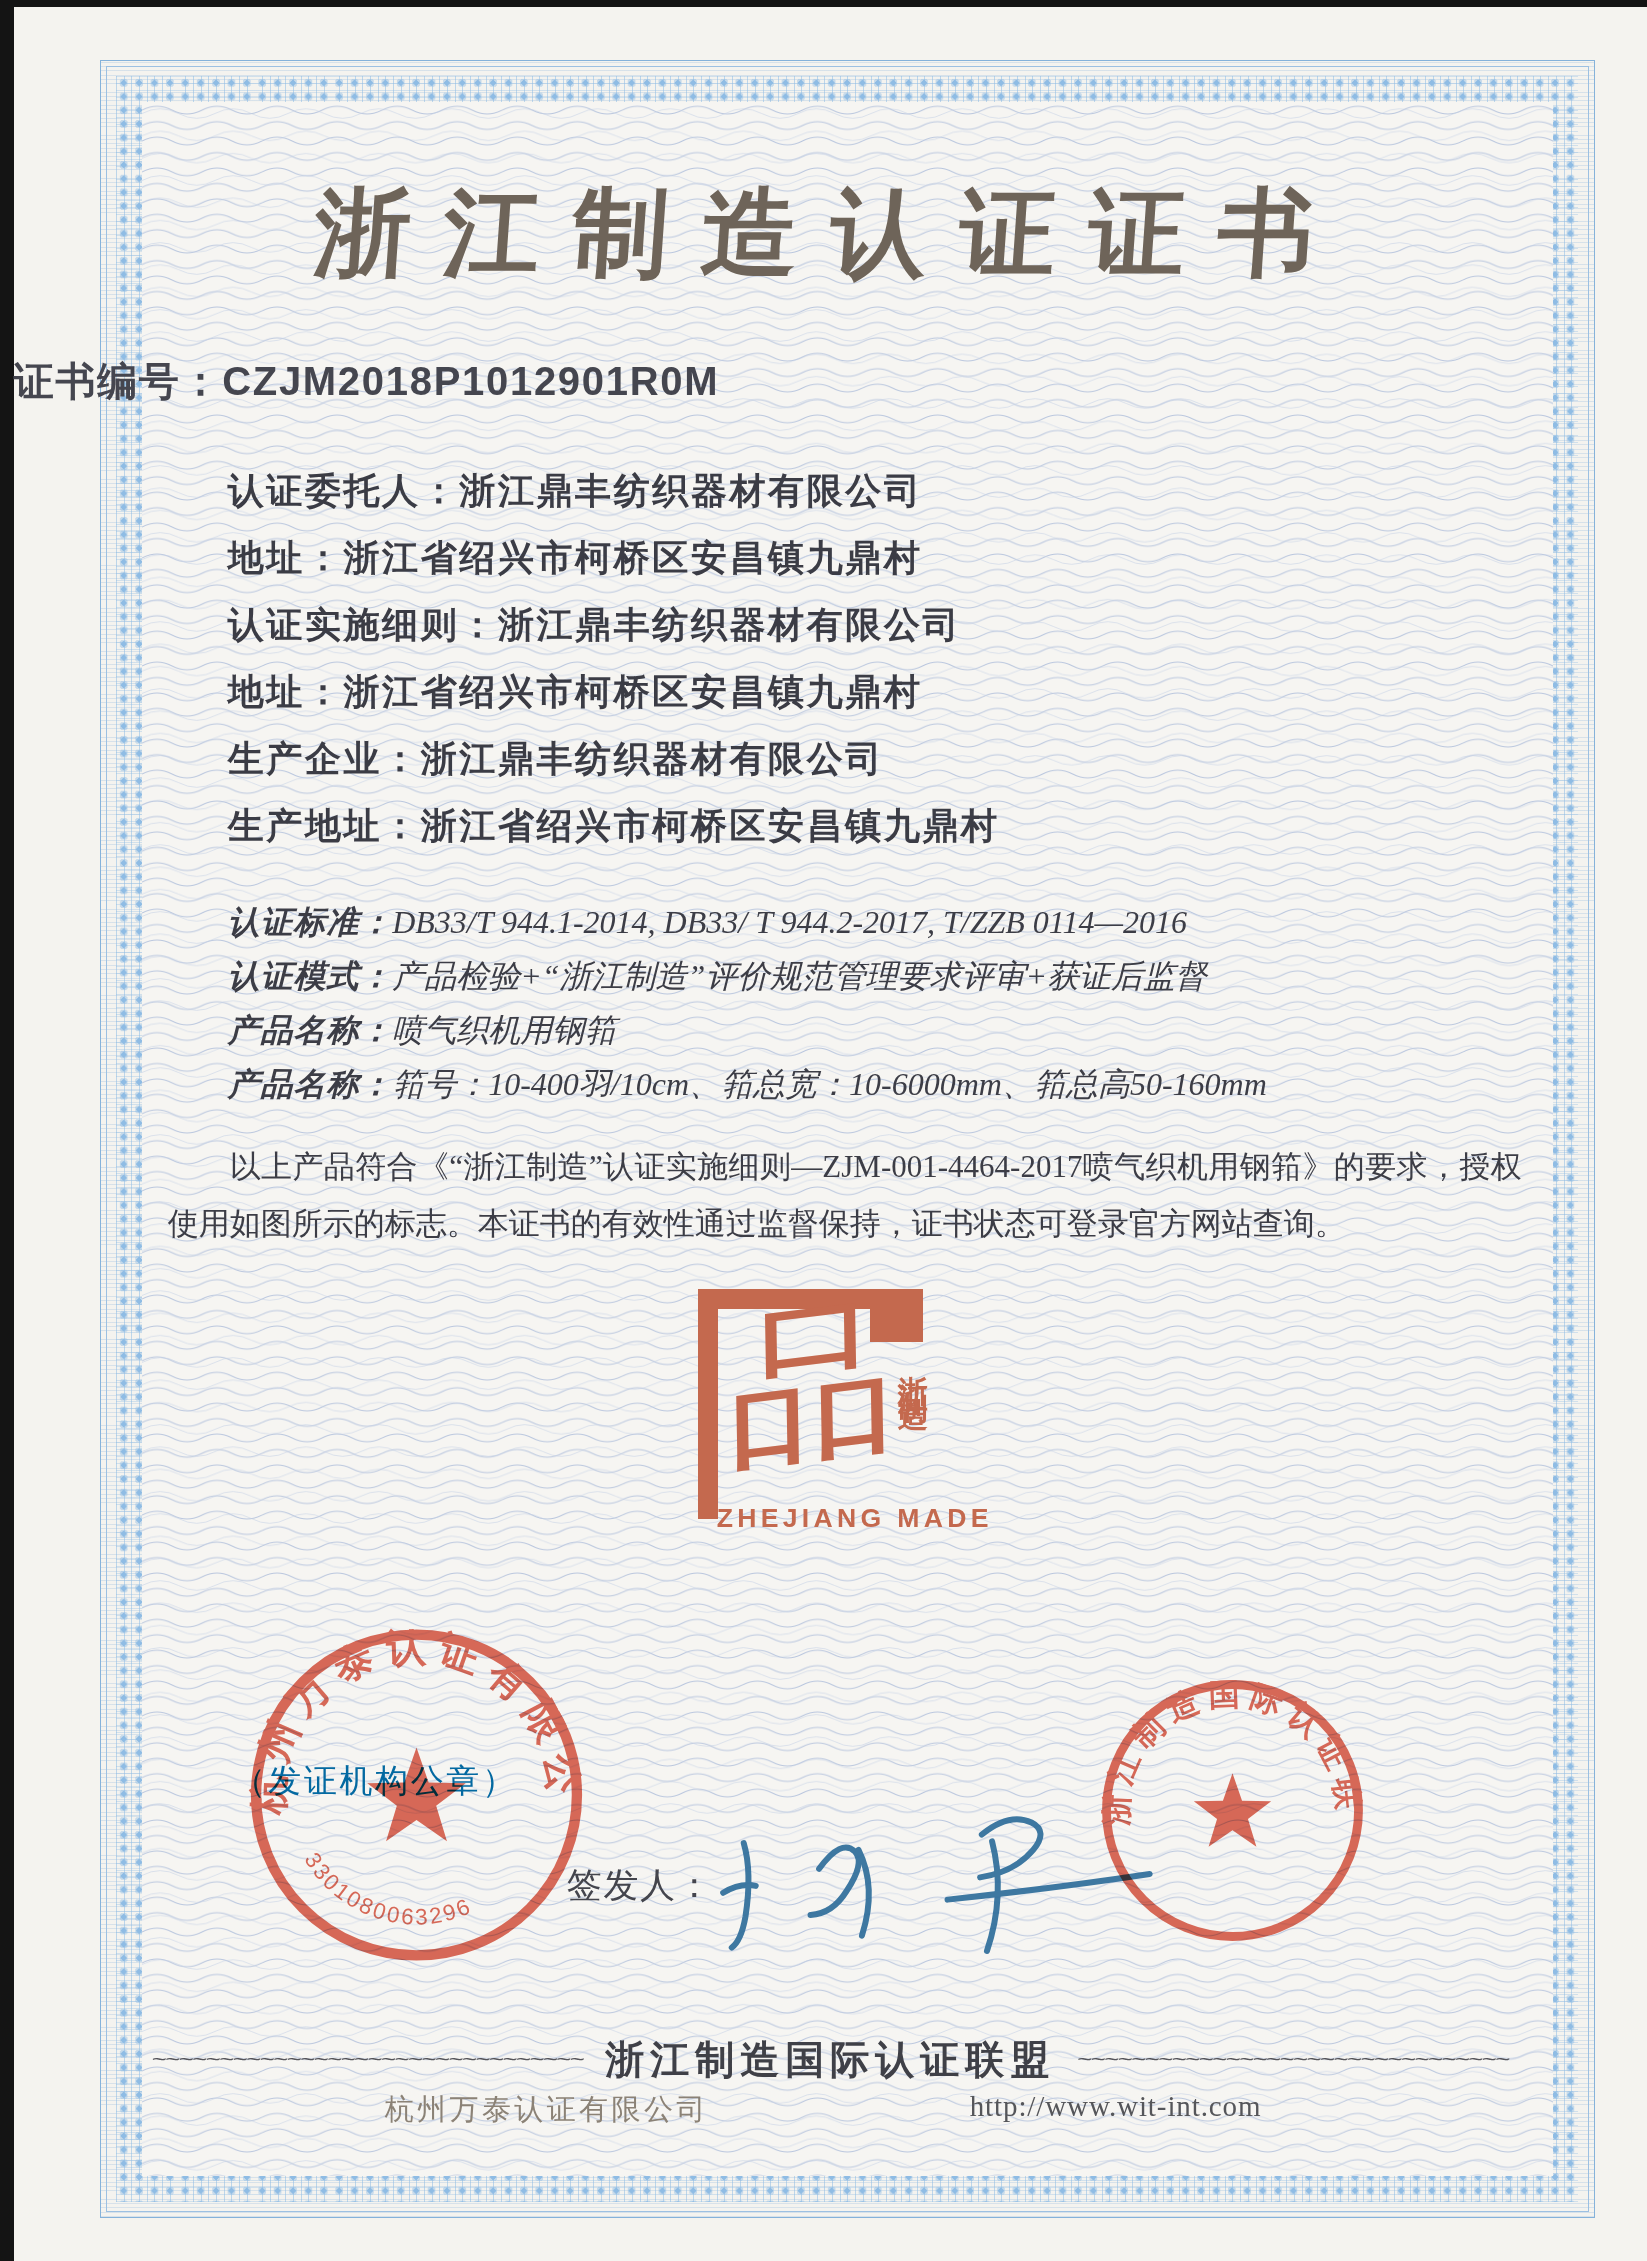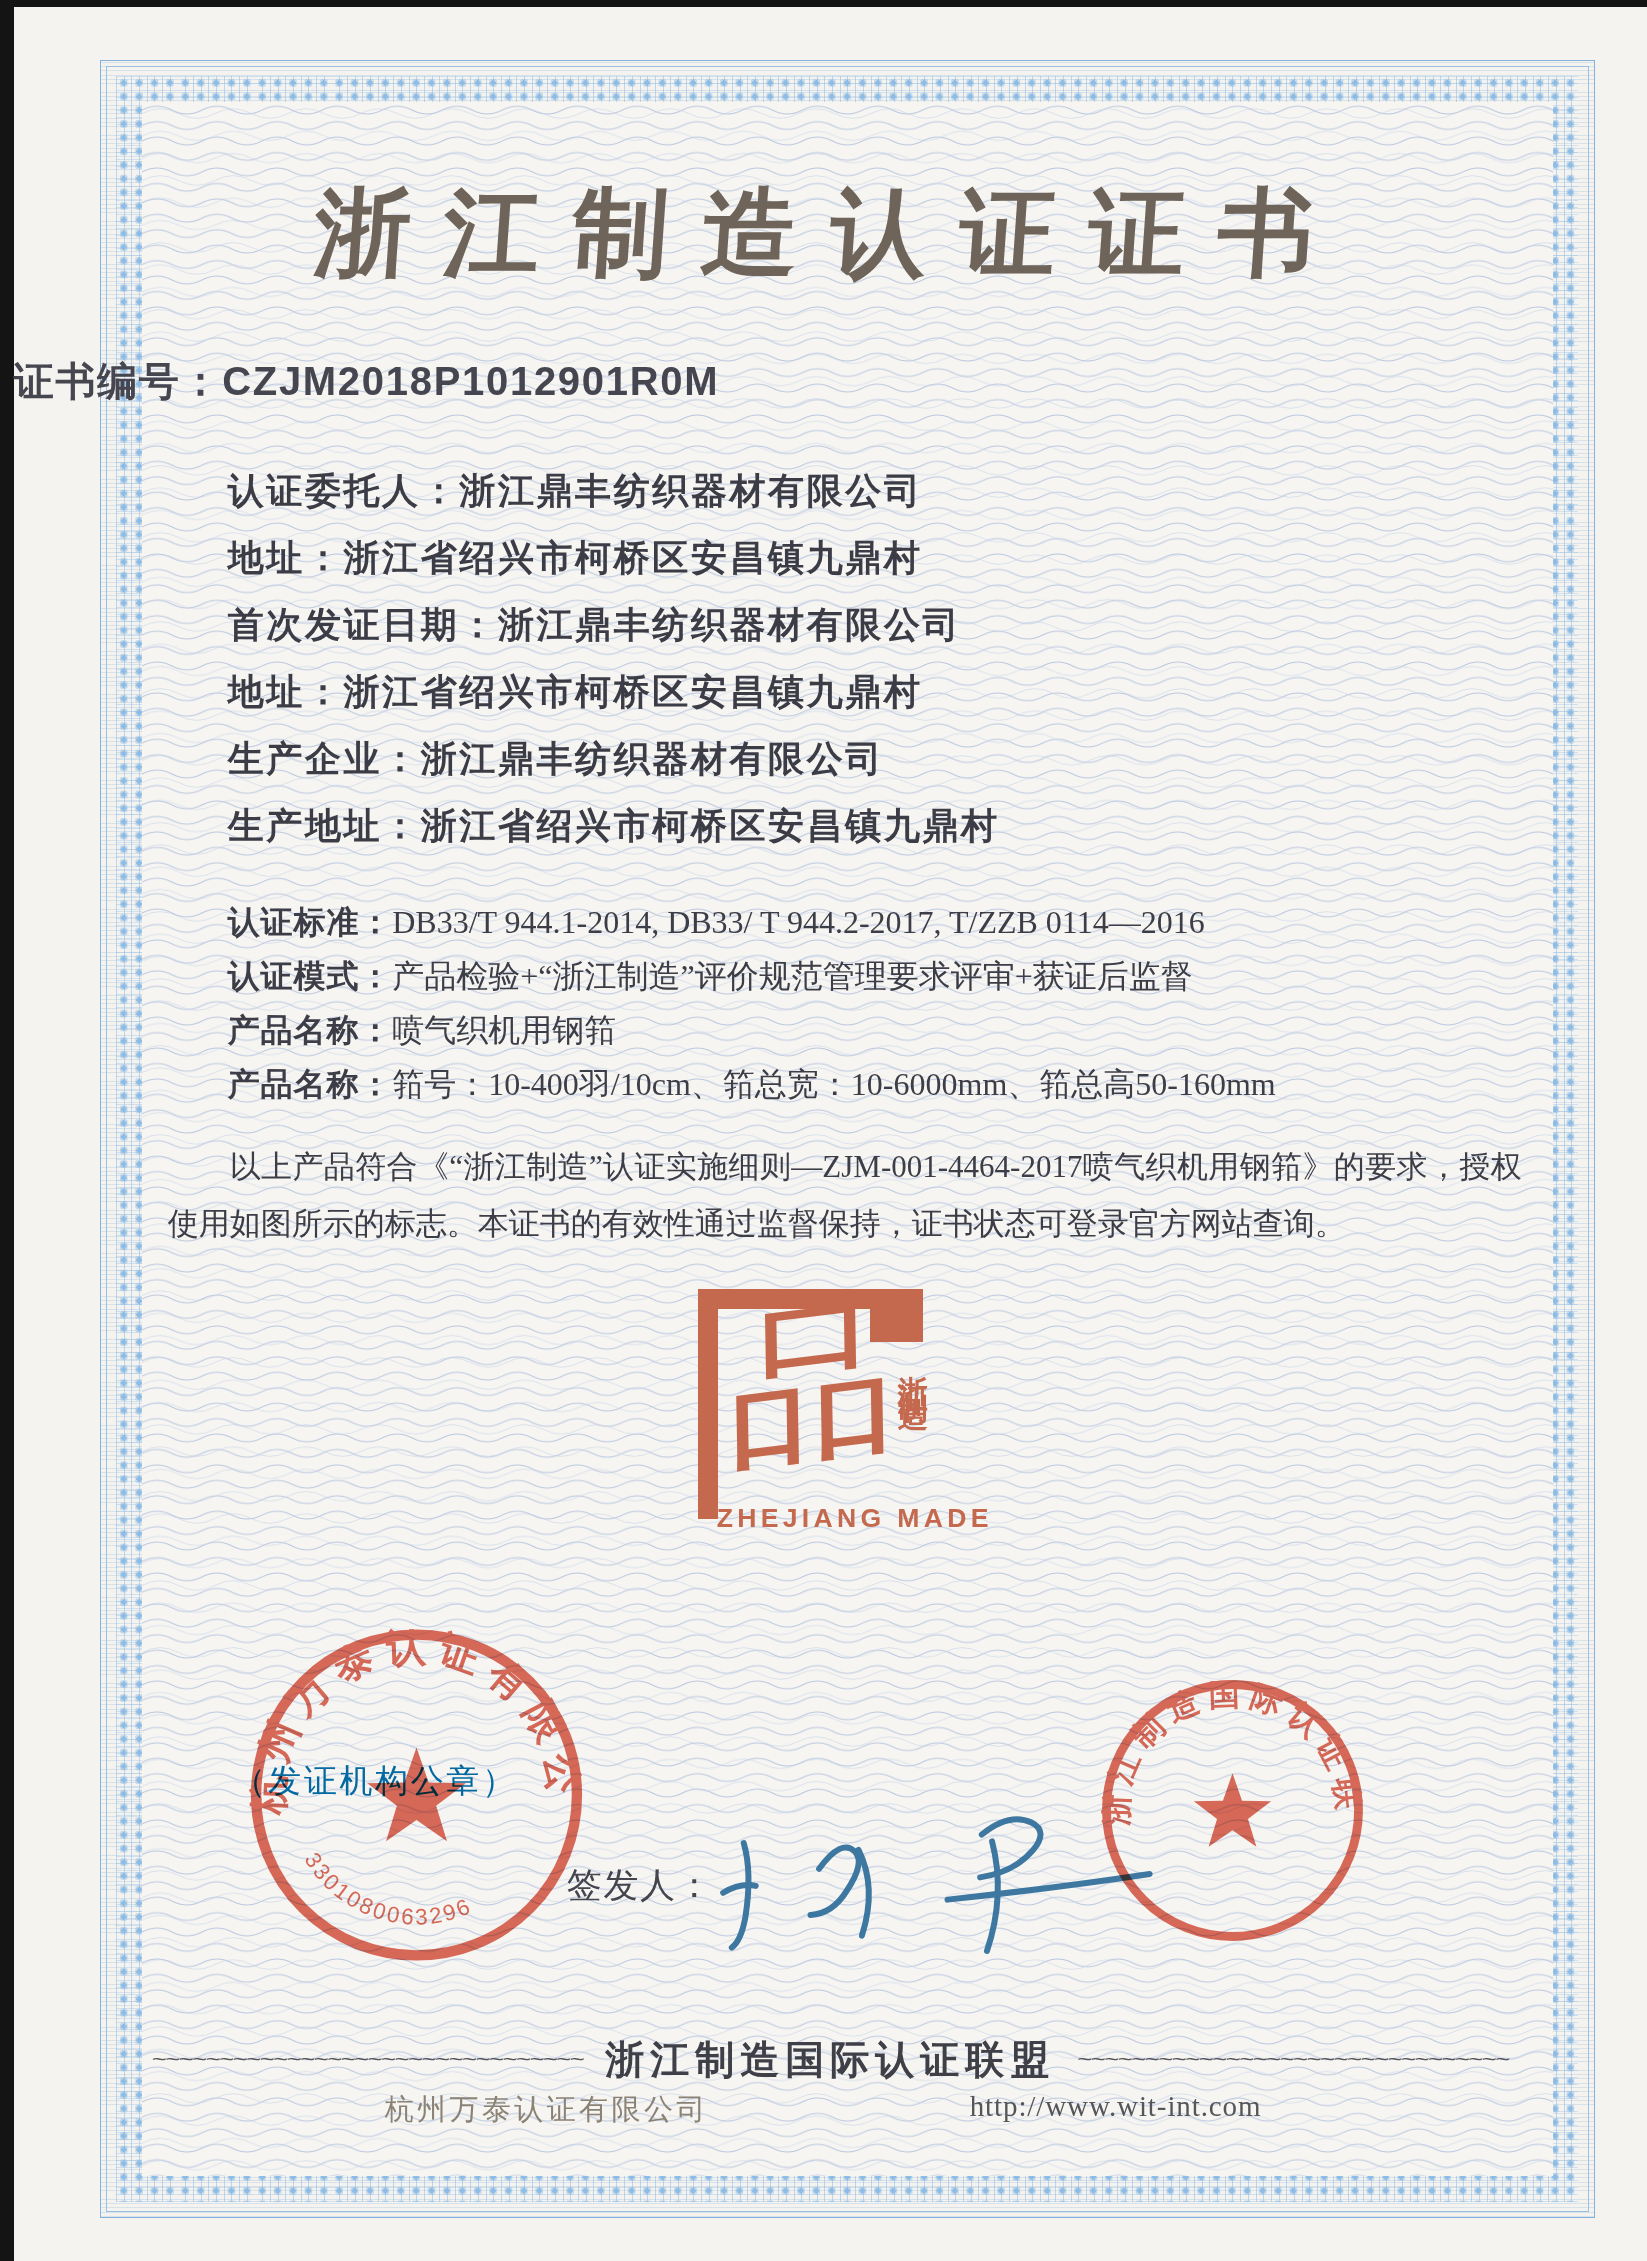--- a/index.html
+++ b/index.html
@@ -27,21 +27,21 @@
   
   .abs{position:absolute;z-index:2;}
   .title{left:0;right:0;top:163px;text-align:center;
     font-family:"Liberation Serif","DejaVu Serif",serif;font-weight:bold;
     font-size:96px;letter-spacing:33px;color:#6e6459;transform:skewX(-4deg);}
   .certno{left:0;right:0;top:347px;text-align:left;
     font-size:40px;font-weight:bold;color:#45464f;letter-spacing:1.7px;}
   .fields{left:214px;top:460px;}
   .fields .row{height:67px;font-size:36px;font-weight:bold;color:#3b3c45;letter-spacing:2.6px;}
   .specs{left:214px;top:894px;}
-  .specs .row{height:54px;font-size:32px;color:#3c3d46;}
+  .specs .row{height:54px;font-size:32px;color:#3c3d46;font-style:italic;}
   .specs .lbl{font-weight:bold;letter-spacing:0.9px;}
   .specs .val{font-family:"Liberation Serif","DejaVu Serif",serif;}
   .para{left:154px;top:1131px;width:1354px;
     font-family:"Liberation Serif","DejaVu Serif",serif;
     font-size:31px;line-height:57px;color:#3c3d46;text-align:justify;text-indent:2em;}
 
   
   .logo{left:684px;top:1282px;width:259px;height:259px;}
   .logo .bar-top{position:absolute;left:0;top:0;width:185px;height:20.6px;background:#c4694e;}
   .logo .corner{position:absolute;left:172px;top:0;width:53px;height:53px;background:#c4694e;}
@@ -97,21 +97,21 @@
     </div>
   </div>
 
   <div class="abs title">浙江制造认证证书</div>
 
   <div class="abs certno">证书编号：CZJM2018P1012901R0M</div>
 
   <div class="abs fields">
     <div class="row"><span>认证委托人：</span><span>浙江鼎丰纺织器材有限公司</span></div>
     <div class="row"><span>地址：</span><span>浙江省绍兴市柯桥区安昌镇九鼎村</span></div>
-    <div class="row"><span>首次发证日期：</span><span>浙江鼎丰纺织器材有限公司</span></div>
+    <div class="row"><span>认证实施细则：</span><span>浙江鼎丰纺织器材有限公司</span></div>
     <div class="row"><span>地址：</span><span>浙江省绍兴市柯桥区安昌镇九鼎村</span></div>
     <div class="row"><span>生产企业：</span><span>浙江鼎丰纺织器材有限公司</span></div>
     <div class="row"><span>生产地址：</span><span>浙江省绍兴市柯桥区安昌镇九鼎村</span></div>
   </div>
 
   <div class="abs specs">
     <div class="row"><span class="lbl">认证标准：</span><span class="val">DB33/T 944.1-2014, DB33/ T 944.2-2017, T/ZZB 0114—2016</span></div>
     <div class="row"><span class="lbl">认证模式：</span><span class="val">产品检验+“浙江制造”评价规范管理要求评审+获证后监督</span></div>
     <div class="row"><span class="lbl">产品名称：</span><span class="val">喷气织机用钢筘</span></div>
     <div class="row"><span class="lbl">产品名称：</span><span class="val">筘号：10-400羽/10cm、筘总宽：10-6000mm、筘总高50-160mm</span></div>

